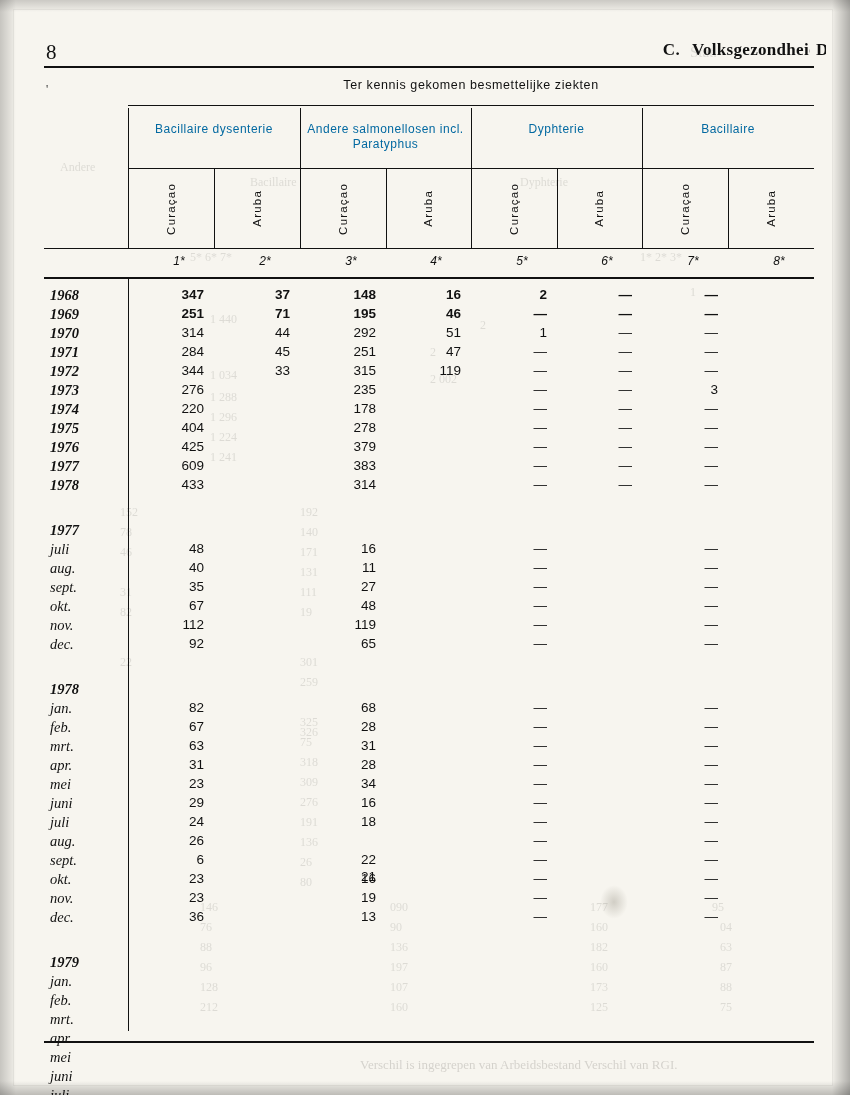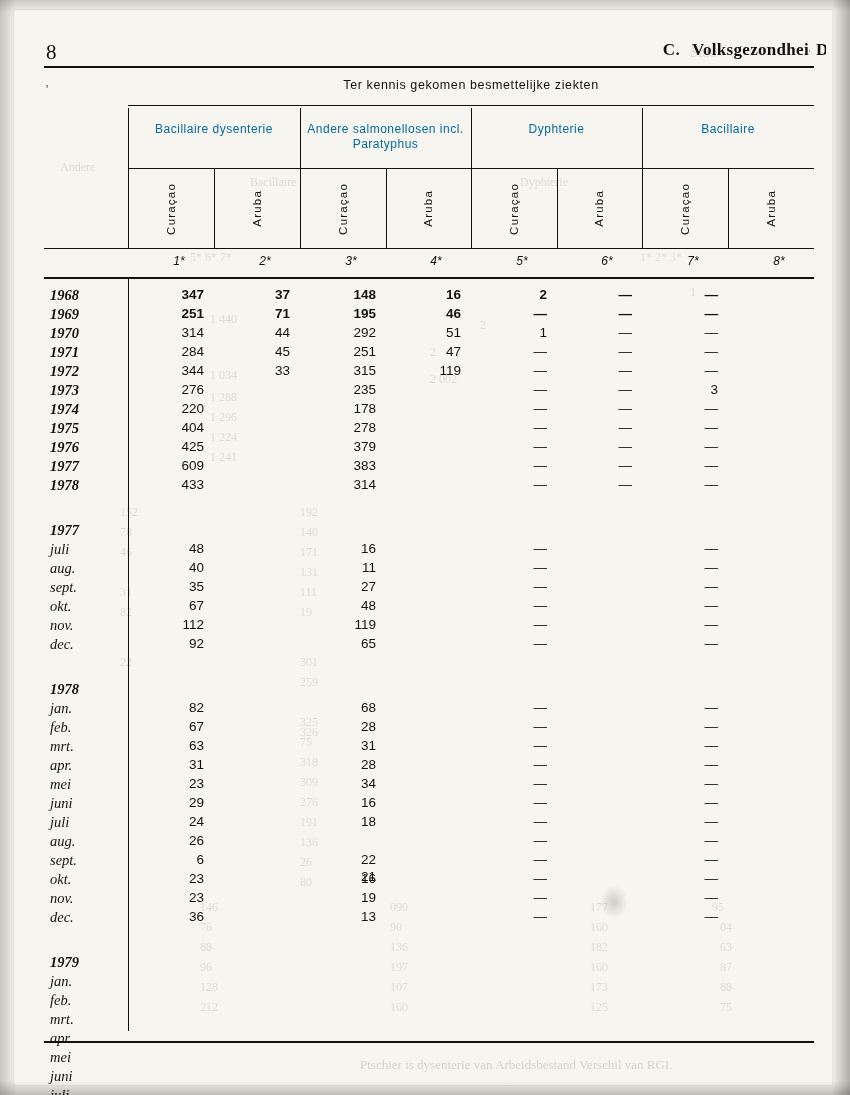--- a/index.html
+++ b/index.html
@@ -366,21 +366,21 @@
   <div class="ghost" style="left:720px; top:960px;">87</div>
   <div class="ghost" style="left:200px; top:980px;">128</div>
   <div class="ghost" style="left:390px; top:980px;">107</div>
   <div class="ghost" style="left:590px; top:980px;">173</div>
   <div class="ghost" style="left:720px; top:980px;">88</div>
   <div class="ghost" style="left:200px; top:1000px;">212</div>
   <div class="ghost" style="left:390px; top:1000px;">160</div>
   <div class="ghost" style="left:590px; top:1000px;">125</div>
   <div class="ghost" style="left:720px; top:1000px;">75</div>
   <div class="smudge"></div>
-  <div class="footer-ghost">Ptschier is dysenterie van Arbeidsbestand Verschil van RGI.</div>
+  <div class="footer-ghost">Verschil is ingegrepen van Arbeidsbestand Verschil van RGI.</div>
 
   <div class="rule-top"></div>
   <div class="rule-bottom"></div>
 
   <div class="table-wrap">
 
     <div class="hdr-band">
       <div class="hdr-title">Ter kennis gekomen besmettelijke ziekten</div>
       <div class="hdr-rule-under-title"></div>
 

